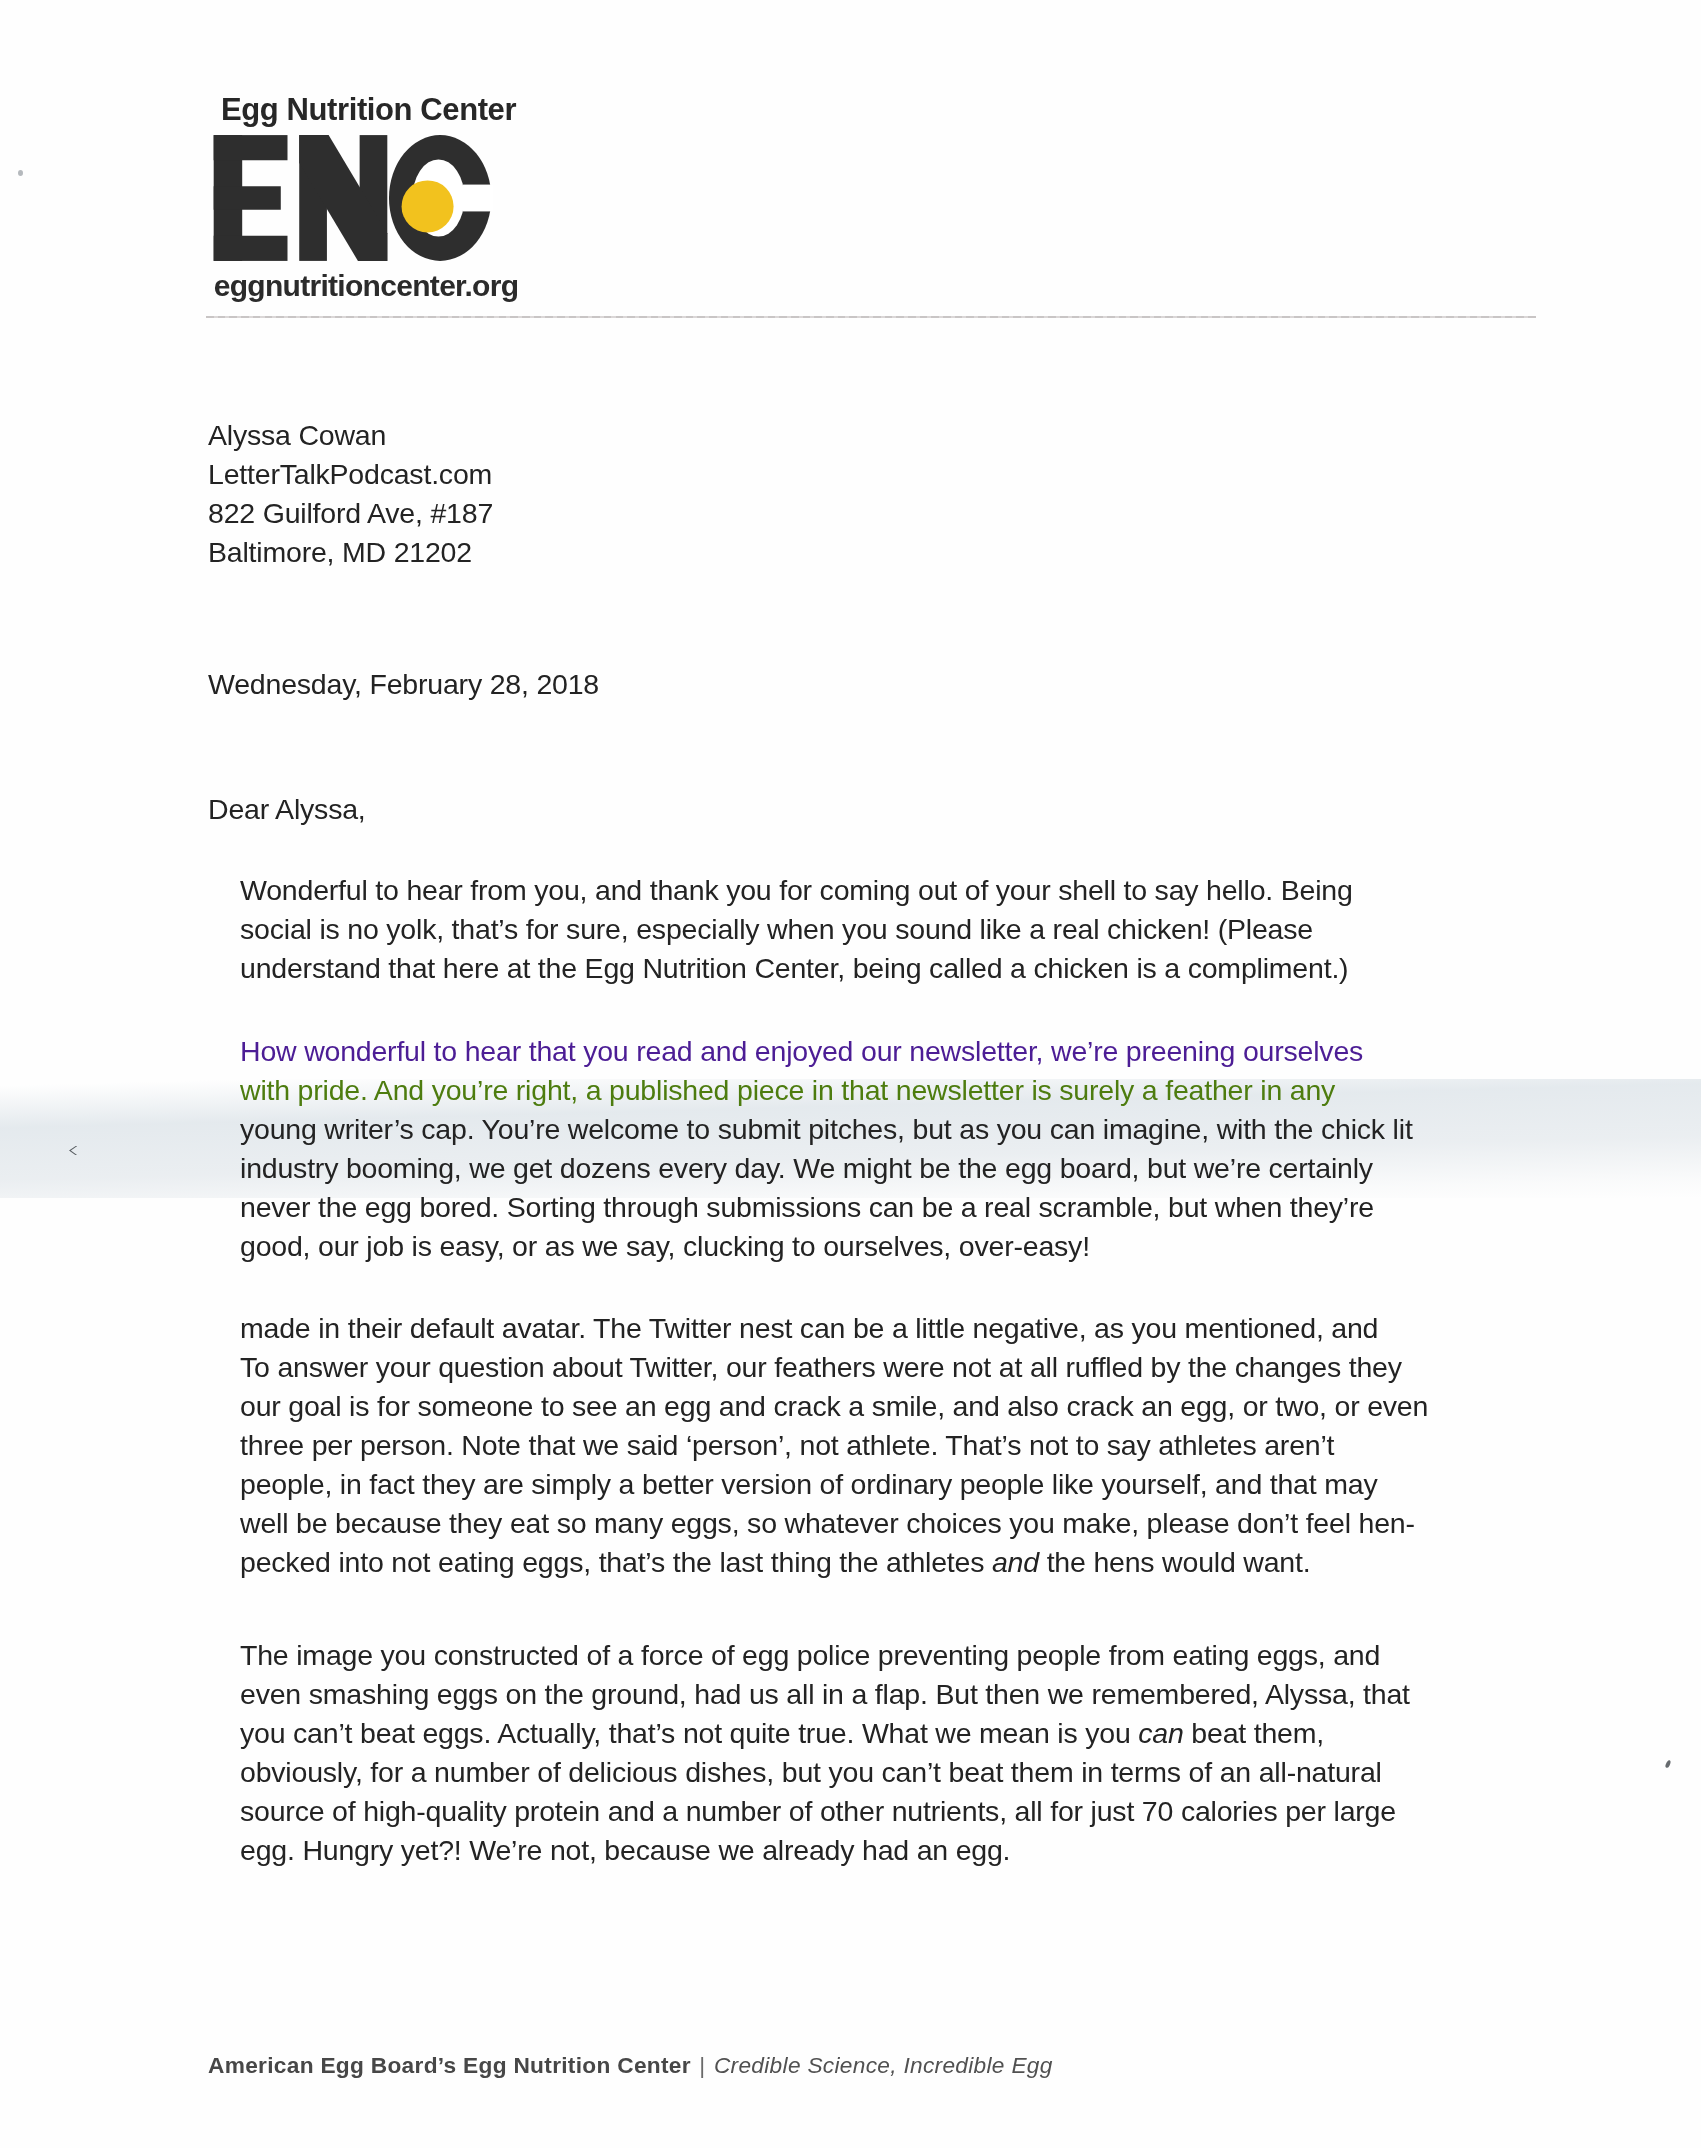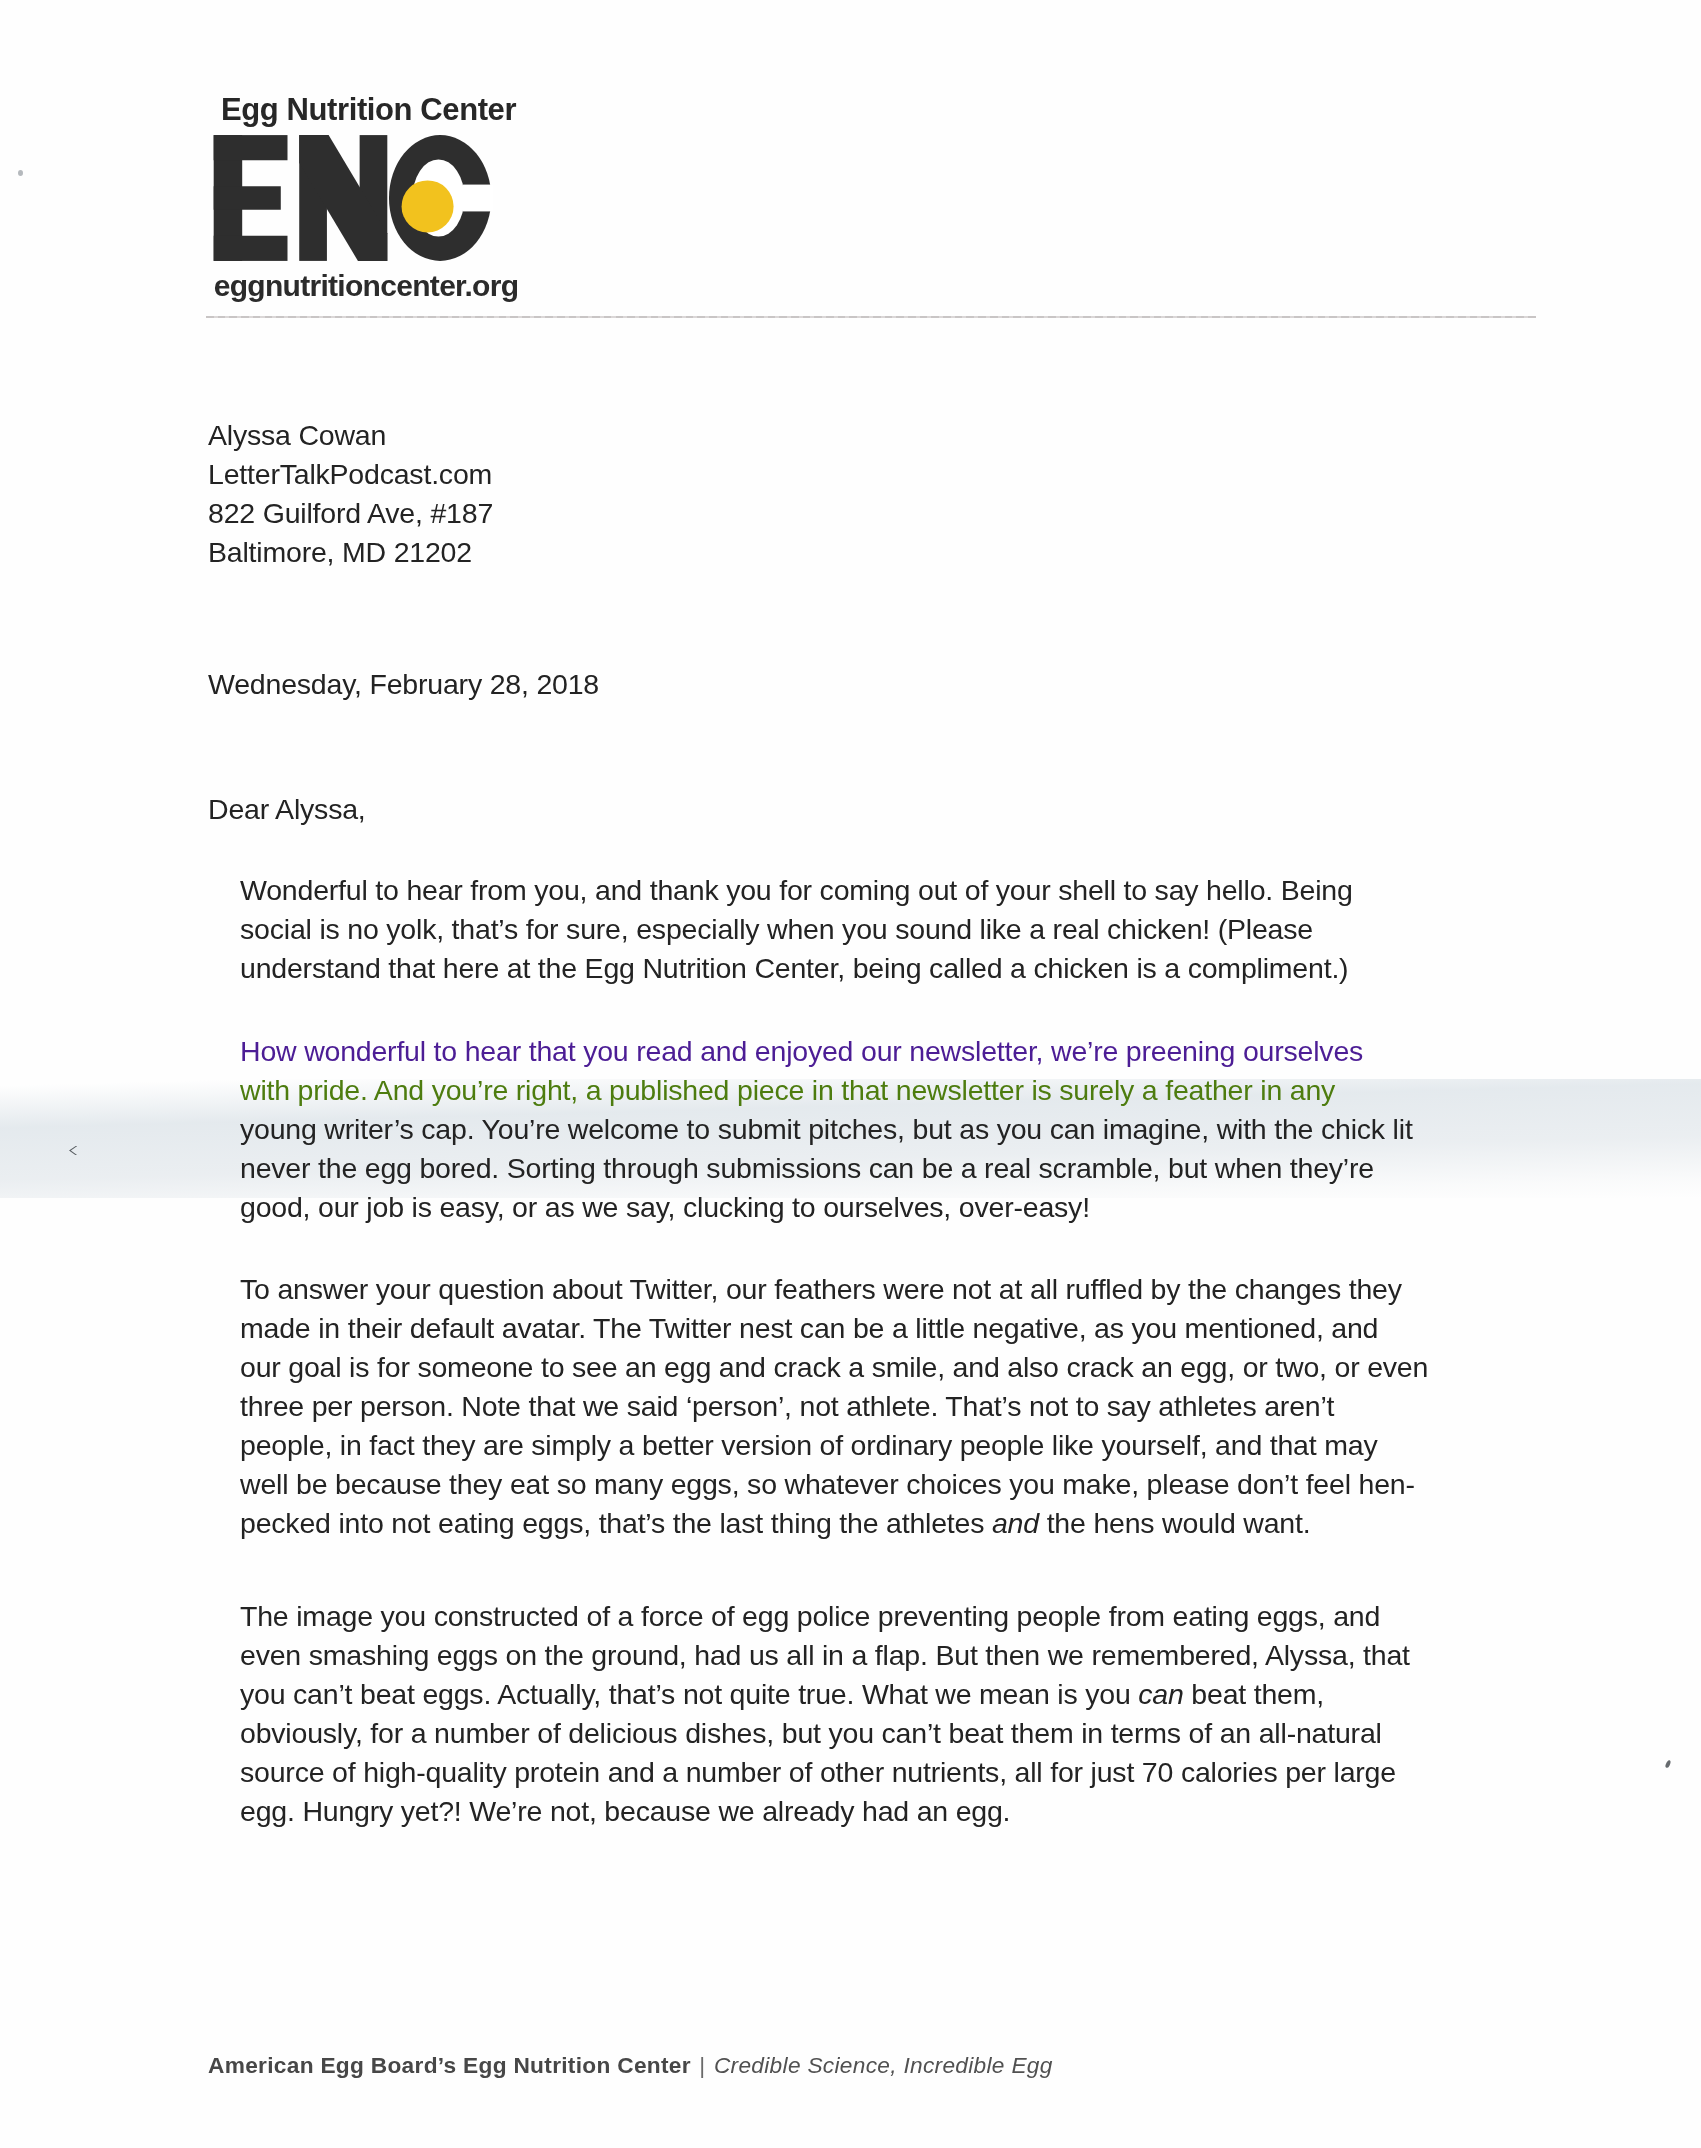--- a/index.html
+++ b/index.html
@@ -124,26 +124,27 @@
 <div class="block letter-body" id="letter-body">
     <div class="para">
       <div class="line">Wonderful to hear from you, and thank you for coming out of your shell to say hello. Being</div>
       <div class="line">social is no yolk, that’s for sure, especially when you sound like a real chicken! (Please</div>
       <div class="line">understand that here at the Egg Nutrition Center, being called a chicken is a compliment.)</div>
     </div>
     <div class="para">
       <div class="line dim">How wonderful to hear that you read and enjoyed our newsletter, we’re preening ourselves</div>
       <div class="line faded">with pride. And you’re right, a published piece in that newsletter is surely a feather in any</div>
       <div class="line">young writer’s cap. You’re welcome to submit pitches, but as you can imagine, with the chick lit</div>
+      <div class="line">industry booming, we get dozens every day. We might be the egg board, but we’re certainly</div>
       <div class="line">never the egg bored. Sorting through submissions can be a real scramble, but when they’re</div>
       <div class="line">good, our job is easy, or as we say, clucking to ourselves, over-easy!</div>
     </div>
     <div class="para">
+      <div class="line">made in their default avatar. The Twitter nest can be a little negative, as you mentioned, and</div>
       <div class="line">To answer your question about Twitter, our feathers were not at all ruffled by the changes they</div>
-      <div class="line">made in their default avatar. The Twitter nest can be a little negative, as you mentioned, and</div>
       <div class="line">our goal is for someone to see an egg and crack a smile, and also crack an egg, or two, or even</div>
       <div class="line">three per person. Note that we said ‘person’, not athlete. That’s not to say athletes aren’t</div>
       <div class="line">people, in fact they are simply a better version of ordinary people like yourself, and that may</div>
       <div class="line">well be because they eat so many eggs, so whatever choices you make, please don’t feel hen-</div>
       <div class="line">pecked into not eating eggs, that’s the last thing the athletes <em>and</em> the hens would want.</div>
     </div>
     <div class="para">
       <div class="line">The image you constructed of a force of egg police preventing people from eating eggs, and</div>
       <div class="line">even smashing eggs on the ground, had us all in a flap. But then we remembered, Alyssa, that</div>
       <div class="line">you can’t beat eggs. Actually, that’s not quite true. What we mean is you <em>can</em> beat them,</div>

